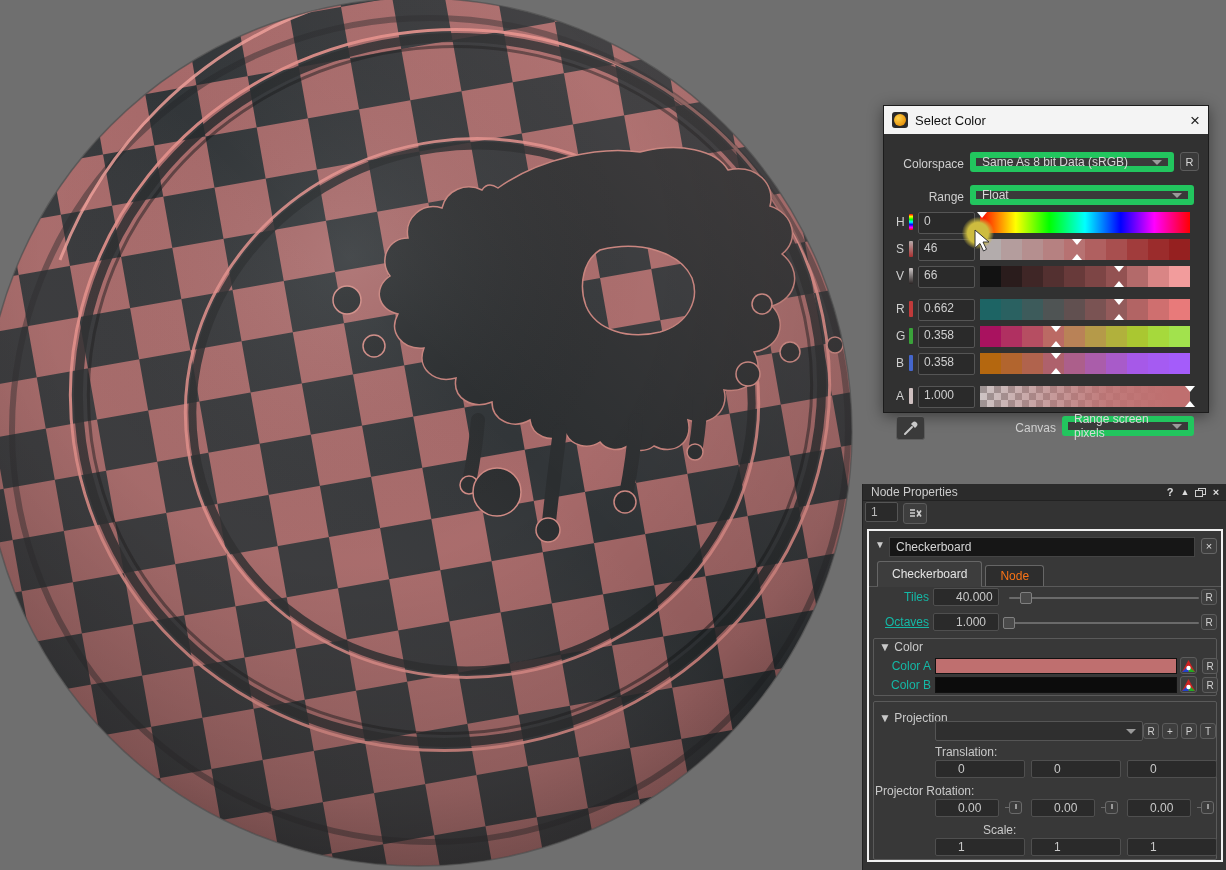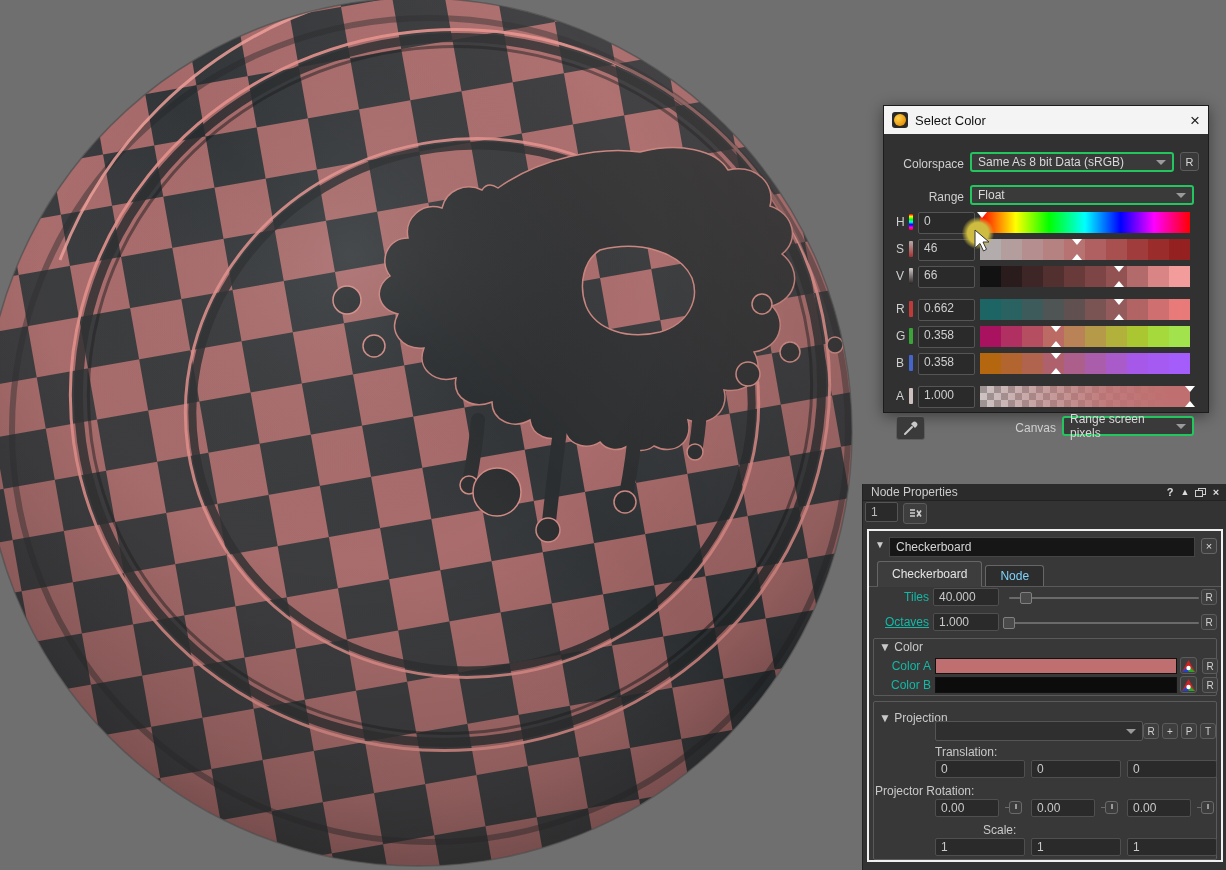--- a/index.html
+++ b/index.html
@@ -11,21 +11,21 @@
   
   .dialog{position:absolute;left:883px;top:105px;width:326px;height:308px;background:#313131;
           border:1px solid #1c1c1c;box-shadow:0 3px 14px rgba(0,0,0,.45);box-sizing:border-box;}
   .titlebar{position:absolute;left:0;top:0;right:0;height:28px;background:#f4f4f4;color:#111;
             display:flex;align-items:center;gap:7px;padding:0 8px;box-sizing:border-box;font-size:13px;}
   .appicon{width:16px;height:16px;border-radius:3px;background:#2a2a2a;position:relative;flex:0 0 16px;}
   .appicon::after{content:"";position:absolute;left:2px;top:2px;width:12px;height:12px;border-radius:50%;
                   background:radial-gradient(circle at 35% 35%,#ffd24a,#e8960f 70%,#7a4d05);}
   .dlg-close{margin-left:auto;font-size:17px;color:#222;line-height:1;cursor:default;}
   .dlabel{position:absolute;text-align:right;color:#cfcfcf;}
-  .dropdown{position:absolute;height:20px;background:#3a3a3a;border:2px solid #22c55e;border-radius:3px;
+  .dropdown{position:absolute;height:20px;background:#3a3a3a;border:6px solid #22c55e;border-radius:3px;
             color:#d8d8d8;display:flex;align-items:center;padding:0 6px;box-sizing:border-box;}
   .dropdown .arrow{margin-left:auto;width:0;height:0;border-left:5px solid transparent;border-right:5px solid transparent;
                    border-top:5px solid #9a9a9a;}
   .rbtn{position:absolute;width:19px;height:19px;background:#3a3a3a;border:1px solid #5c5c5c;border-radius:3px;
         color:#d8d8d8;font-size:11px;display:flex;align-items:center;justify-content:center;box-sizing:border-box;}
   .srow{position:absolute;left:0;right:0;height:21px;}
   .slbl{position:absolute;left:12px;top:3px;width:12px;color:#cfcfcf;}
   .strip{position:absolute;left:25px;top:2px;width:4px;height:16px;border-radius:1px;}
   .strip-h{background:linear-gradient(to bottom,#f00,#ff0,#0f0,#0ff,#00f,#f0f,#f00);}
   .strip-s{background:linear-gradient(to bottom,#b5aaaa,#a83030);}
@@ -86,28 +86,28 @@
   .nodebox{position:absolute;left:4px;top:45px;width:356px;height:333px;background:#383838;border:2px solid #f0f0f0;
            box-sizing:border-box;}
   .disc{position:absolute;left:6px;top:8px;color:#ccc;font-size:10px;}
   .namebar{position:absolute;left:20px;top:6px;right:26px;height:20px;background:#161616;border:1px solid #444;
            color:#d6d6d6;line-height:19px;padding-left:6px;box-sizing:border-box;}
   .nclose{position:absolute;right:4px;top:7px;width:16px;height:16px;background:#3e3e3e;border:1px solid #666;
           border-radius:3px;color:#ddd;font-size:11px;display:flex;align-items:center;justify-content:center;box-sizing:border-box;}
   .tabs{position:absolute;left:8px;top:31px;height:24px;display:flex;align-items:flex-end;gap:3px;z-index:2;}
   .tab{border:1px solid #666;border-bottom:none;border-radius:3px 3px 0 0;padding:0 14px;display:flex;align-items:center;}
   .tab.active{height:24px;background:#3d3d3d;color:#e4e4e4;}
-  .tab.inactive{height:20px;background:#2d2d2d;color:#7dd3fc;}
+  .tab.inactive{height:20px;background:#2d2d2d;color:#f97316;}
   .tabline{position:absolute;left:0;right:0;top:55px;border-top:1px solid #5a5a5a;}
   .tab.active{position:relative;}
   .tab.active::after{content:"";position:absolute;left:0;right:0;bottom:-1px;height:1px;background:#3d3d3d;}
   .nrow{position:absolute;left:0;right:0;height:20px;}
   .nlabel{position:absolute;text-align:right;color:#14b8a6;top:2px;}
   .nfield{position:absolute;height:18px;background:#2a2a2a;border:1px solid #4f4f4f;border-radius:2px;color:#c9c9c9;
-          padding-left:5px;box-sizing:border-box;line-height:17px;}
+          padding-left:22px;box-sizing:border-box;line-height:17px;}
   .track{position:absolute;top:9px;height:2px;background:#6a6a6a;border-radius:1px;}
   .thandle{position:absolute;top:-5px;width:12px;height:12px;background:#4a4a4a;border:1px solid #808080;border-radius:2px;
            transform:translateX(-50%);box-sizing:border-box;}
   .smallr{position:absolute;width:16px;height:16px;top:1px;background:#3e3e3e;border:1px solid #5c5c5c;border-radius:3px;
           color:#d0d0d0;font-size:10px;display:flex;align-items:center;justify-content:center;box-sizing:border-box;}
   .group{position:absolute;left:4px;right:4px;border:1px solid #5a5a5a;border-radius:2px;box-sizing:border-box;}
   .swatch{position:absolute;height:16px;top:1px;border:1px solid #111;box-sizing:border-box;}
   .wheelbtn{position:absolute;width:17px;height:17px;top:0;background:#3e3e3e;border:1px solid #5c5c5c;border-radius:3px;
             display:flex;align-items:center;justify-content:center;box-sizing:border-box;}
   .pdrop{position:absolute;height:20px;background:#2f2f2f;border:1px solid #555;border-radius:2px;display:flex;

